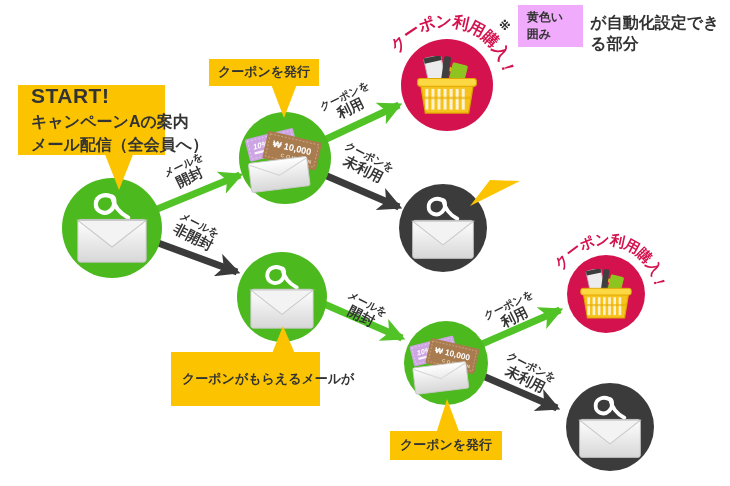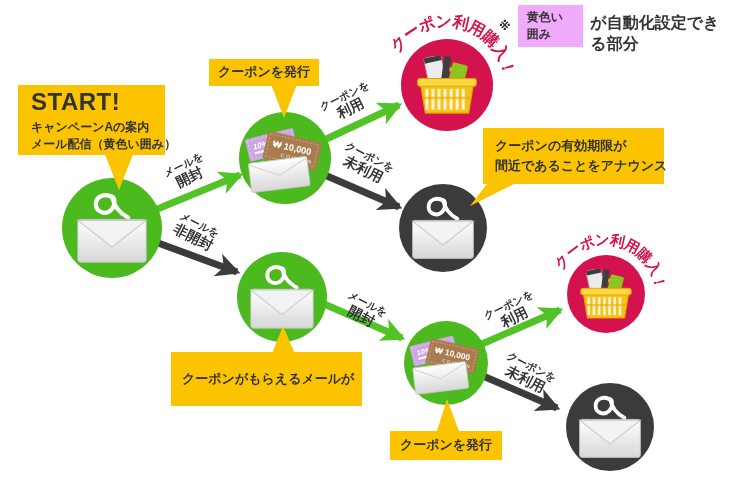--- a/index.html
+++ b/index.html
@@ -15,26 +15,26 @@
   .node.dark{background:#3b3b3b;}
   .node.red{background:#d4124e;}
   #overlay-layer{z-index:3;pointer-events:none;}
   .callout{
     position:absolute;background:#fcc400;color:#333;font-weight:800;z-index:4;
     display:flex;flex-direction:column;justify-content:center;
   }
   .callout.centered{align-items:center;text-align:right;}
   .callout .c-line{font-size:13px;line-height:1.55;white-space:nowrap;}
   #callout-start{left:18px;top:85px;width:147px;height:70px;padding-left:13px;box-sizing:border-box;}
-  #callout-start .s-title{font-size:24px;font-weight:800;letter-spacing:.5px;margin-bottom:3px;}
-  #callout-start .s-line{font-size:12px;line-height:1.4;white-space:nowrap;}
+  #callout-start .s-title{font-size:21px;font-weight:800;letter-spacing:.5px;margin-bottom:3px;}
+  #callout-start .s-line{font-size:16px;line-height:1.4;white-space:nowrap;}
   #callout-issue-top{left:209px;top:59px;width:110px;height:27px;}
   #callout-issue-top .c-line,#callout-issue-bottom .c-line{font-size:13px;}
   #callout-announce{left:483px;top:128px;width:181px;height:56px;padding-left:12px;box-sizing:border-box;}
-  #callout-remind{left:171px;top:352px;width:191px;height:54px;padding-left:11px;box-sizing:border-box;}
+  #callout-remind{left:171px;top:352px;width:149px;height:54px;padding-left:11px;box-sizing:border-box;}
   #callout-issue-bottom{left:390px;top:431px;width:112px;height:29px;}
   .edge-label{
     position:absolute;z-index:4;text-align:center;white-space:nowrap;
     font-weight:800;color:#333;line-height:1.1;
     transform:translate(-50%,-50%) rotate(var(--rot));
   }
   .edge-label .l1{display:block;font-size:10.5px;}
   .edge-label .l2{display:block;font-size:14px;}
   #legend{position:absolute;left:499px;top:13px;height:26px;display:flex;align-items:center;gap:7px;z-index:4;}
   #legend .mark{font-size:12px;font-weight:800;}
@@ -203,31 +203,27 @@
       <textPath href="#arcTop" startOffset="50%" text-anchor="middle">クーポン利用購入！</textPath>
     </text>
     <text class="arch-text small">
       <textPath href="#arcBottom" startOffset="50%" text-anchor="middle">クーポン利用購入！</textPath>
     </text>
   </svg>
 
   <div class="callout" id="callout-start">
     <div class="s-title">START!</div>
     <div class="s-line">キャンペーンAの案内</div>
-    <div class="s-line">メール配信（黄色い囲み）</div>
+    <div class="s-line">メール配信（全会員へ）</div>
   </div>
 
   <div class="callout centered" id="callout-issue-top">
     <div class="c-line">クーポンを発行</div>
   </div>
 
-  <div class="callout" id="callout-announce">
-    <div class="c-line">クーポンの有効期限が</div>
-    <div class="c-line">間近であることをアナウンス</div>
-  </div>
 
   <div class="callout" id="callout-remind">
     <div class="c-line">クーポンがもらえるメールが</div>
   </div>
 
   <div class="callout centered" id="callout-issue-bottom">
     <div class="c-line">クーポンを発行</div>
   </div>
 
   <div id="legend">

